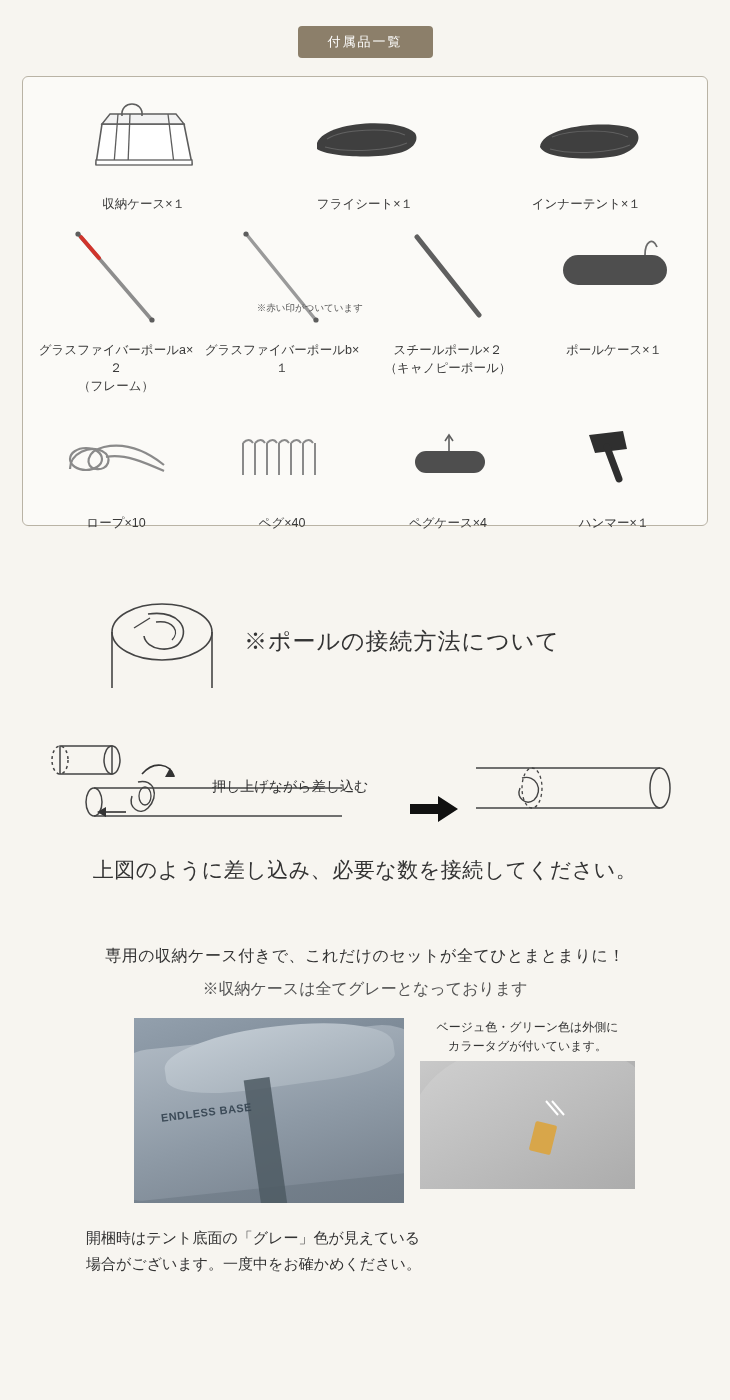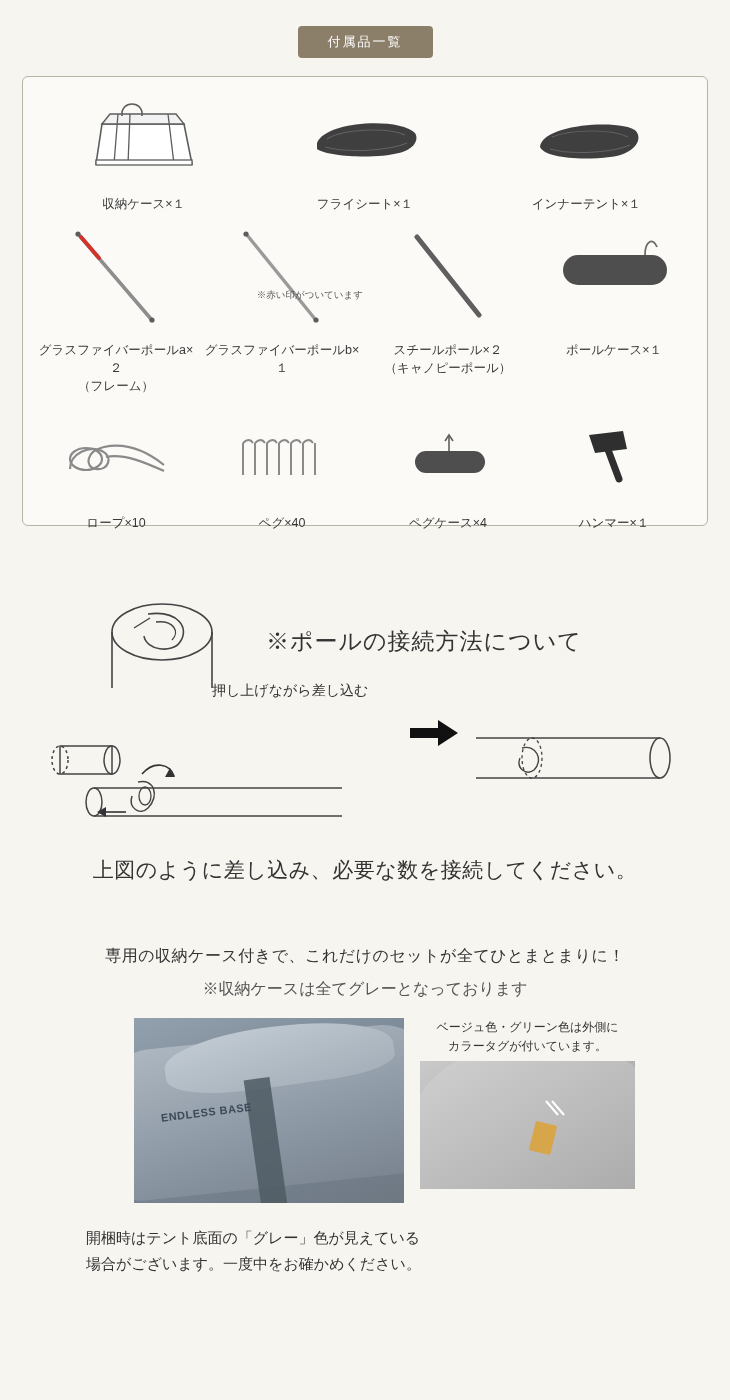--- a/index.html
+++ b/index.html
@@ -71,43 +71,42 @@
   }
   .cap .sub {
     display: block;
     font-size: 12.5px;
   }
   .note-red {
     position: absolute;
     font-size: 9.5px;
     color: #555;
     right: 2px;
-    bottom: 25px;
+    bottom: 12px;
     white-space: nowrap;
   }
 
   
   .sec2 {
     margin-top: 58px;
     padding: 0 24px;
   }
   .sec2-head {
     display: flex;
     align-items: center;
-    gap: 22px;
     padding-left: 70px;
   }
   .sec2-title {
     font-size: 23px;
     color: #333;
     letter-spacing: 1px;
   }
   .diagram-row {
     display: flex;
-    align-items: flex-start;
+    align-items: flex-end;
     margin-top: 18px;
     padding-left: 18px;
   }
   .sec2-foot {
     text-align: center;
     font-size: 21px;
     margin-top: 26px;
     color: #333;
     letter-spacing: 0.5px;
   }

